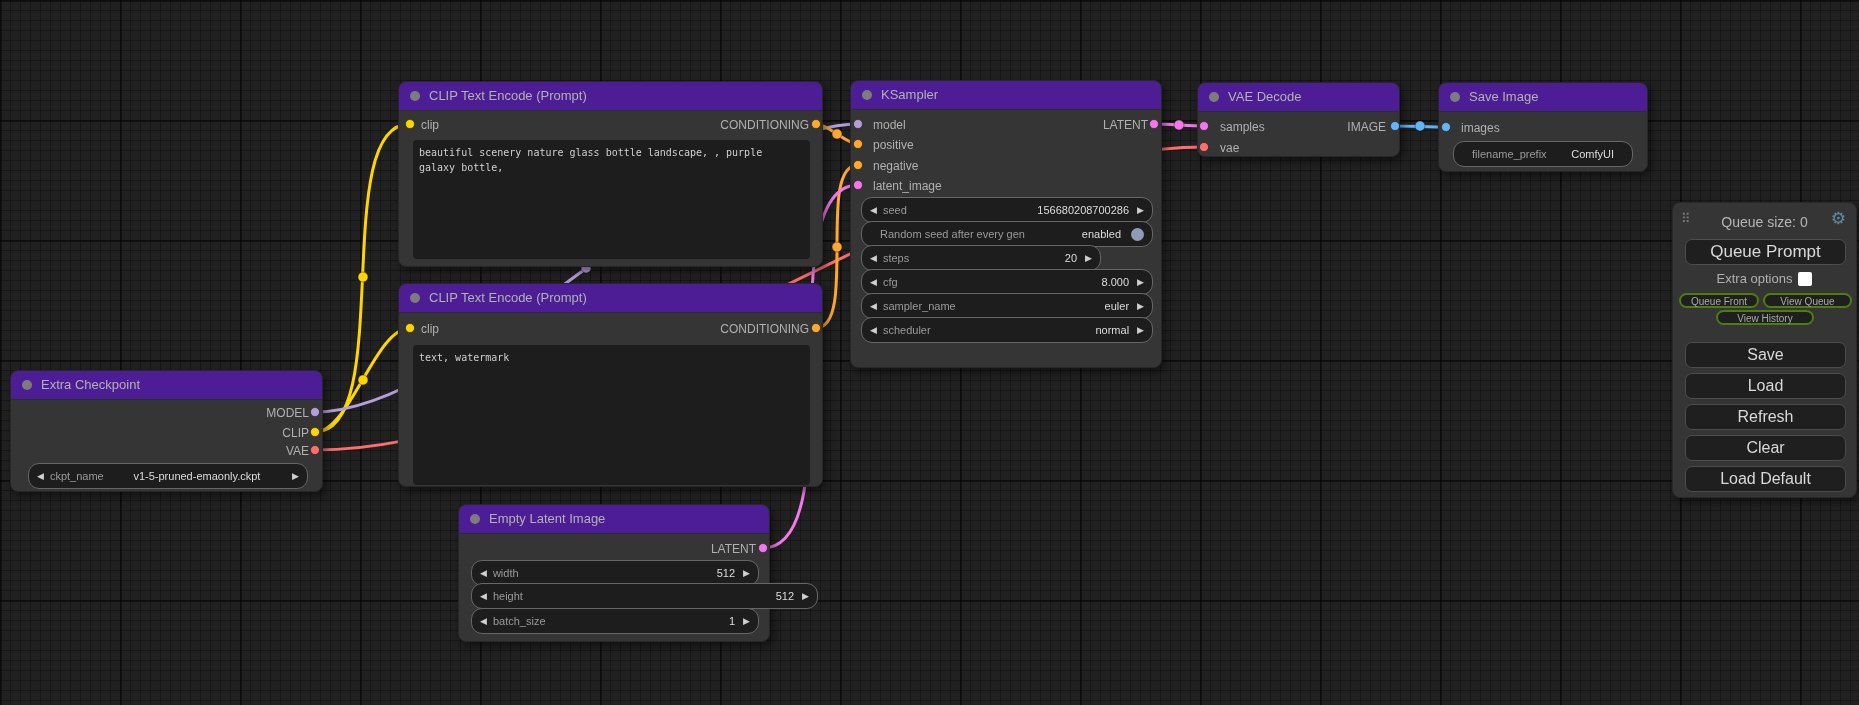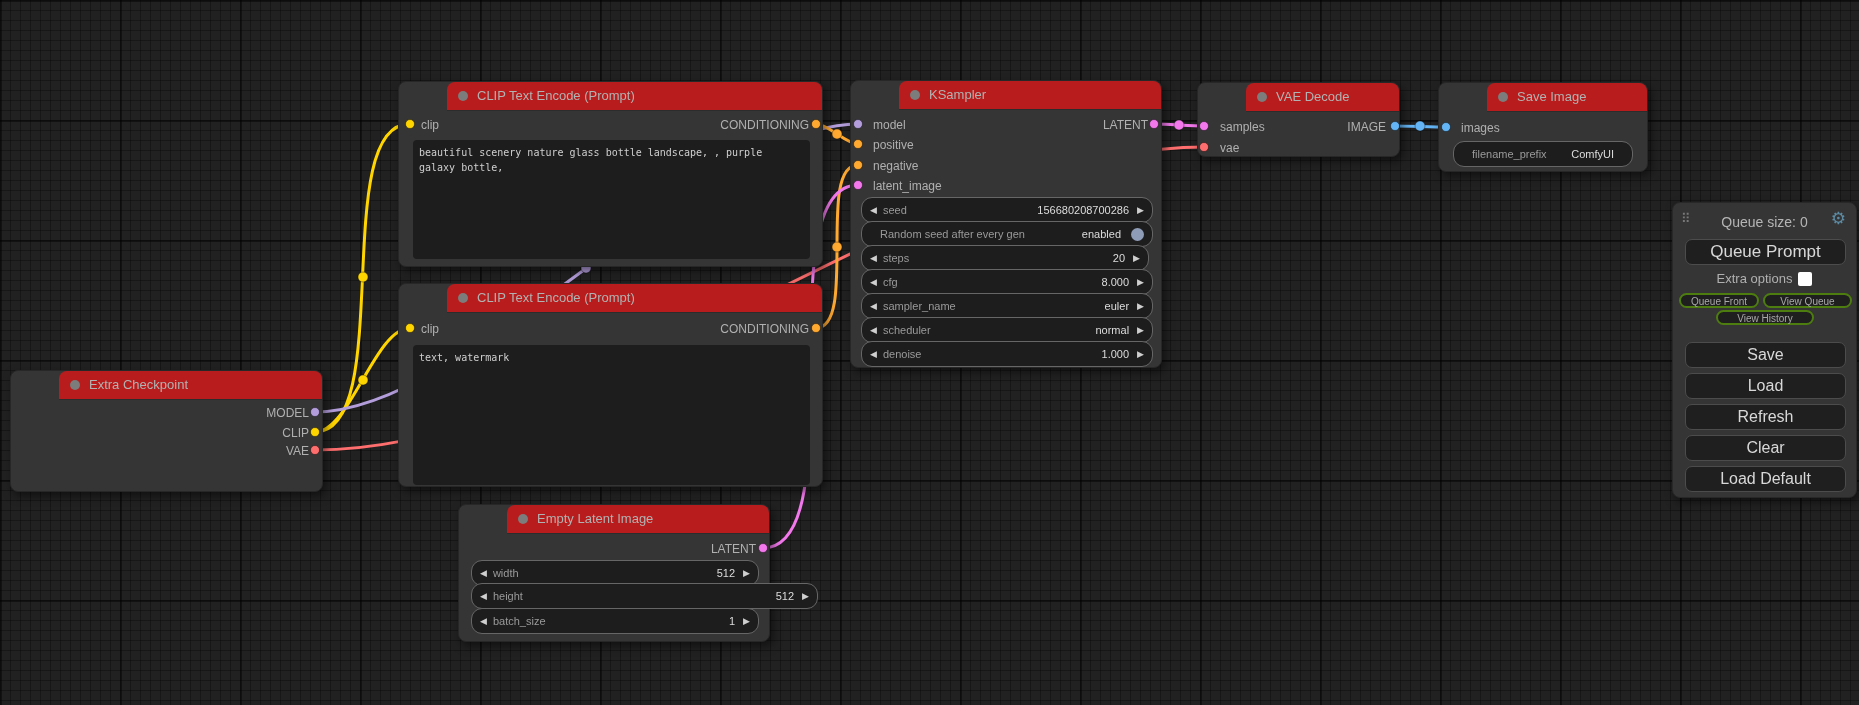--- a/index.html
+++ b/index.html
@@ -9,22 +9,22 @@
        background-image:
          linear-gradient(rgba(0,0,0,.30) 1px,transparent 1px),
          linear-gradient(90deg,rgba(0,0,0,.30) 1px,transparent 1px),
          linear-gradient(rgba(0,0,0,.45) 2px,transparent 2px),
          linear-gradient(90deg,rgba(0,0,0,.45) 2px,transparent 2px);
        background-size:10px 10px,10px 10px,120px 120px,120px 120px;}
   svg.layer{position:absolute;left:0;top:0;pointer-events:none;}
   #wires{z-index:1;}
   .node{position:absolute;z-index:2;background:#353535;border:1px solid #272727;
         border-radius:8px;box-shadow:3px 4px 10px rgba(0,0,0,.5);box-sizing:border-box;}
-  .ntitle{position:absolute;left:0;top:0;right:0;height:28px;background:#b91c1c;
-          border-radius:8px 8px 0 0;border-bottom:1px solid #2c2c2c;margin-left:48px;}
+  .ntitle{position:absolute;left:0;top:0;right:0;height:28px;background:#4c1d95;
+          border-radius:8px 8px 0 0;border-bottom:1px solid #2c2c2c;}
   .ndot{position:absolute;left:11px;top:9px;width:10px;height:10px;border-radius:50%;background:#7c7c7c;}
   .ttext{position:absolute;left:30px;top:6px;font-size:13px;color:#b2b2b2;white-space:nowrap;}
   .in,.out{position:absolute;font-size:12px;color:#b0b0b0;white-space:nowrap;height:16px;line-height:16px;}
   .in{left:22px;}
   .out{right:13px;text-align:right;}
   .pill{position:absolute;height:20px;background:#1d1d1d;border:1px solid #666;
         border-radius:11px;display:flex;align-items:center;box-sizing:border-box;
         font-size:11px;padding:12px 8px;gap:6px;}
   .pill .lbl{color:#9a9a9a;white-space:nowrap;}
   .pill .val{color:#dcdcdc;margin-left:auto;white-space:nowrap;}
@@ -96,20 +96,26 @@
 </svg>
 
 <div class="node" id="n-load">
   <div class="ntitle">
     <span class="ndot"></span>
     <span class="ttext">Extra Checkpoint</span>
   </div>
   <span class="out" style="top:34px">MODEL</span>
   <span class="out" style="top:54px">CLIP</span>
   <span class="out" style="top:72px">VAE</span>
+  <div class="pill" style="left:17px;top:92px;width:280px;">
+    <span class="arrL"></span>
+    <span class="lbl">ckpt_name</span>
+    <span class="val center">v1-5-pruned-emaonly.ckpt</span>
+    <span class="arrR"></span>
+  </div>
 </div>
 
 <div class="node" id="n-clip1">
   <div class="ntitle">
     <span class="ndot"></span>
     <span class="ttext">CLIP Text Encode (Prompt)</span>
   </div>
   <span class="in" style="top:35px">clip</span>
   <span class="out" style="top:35px">CONDITIONING</span>
   <div class="ta" style="left:14px;top:58px;width:397px;height:119px;">beautiful scenery nature glass bottle landscape, , purple galaxy bottle,</div>
@@ -165,21 +171,21 @@
     <span class="arrL"></span>
     <span class="lbl">seed</span>
     <span class="val">156680208700286</span>
     <span class="arrR"></span>
   </div>
   <div class="pill noarrow" style="left:10px;top:140px;width:292px;">
     <span class="lbl">Random seed after every gen</span>
     <span class="val">enabled</span>
     <span class="toggle" style="background: rgb(142, 156, 184);"></span>
   </div>
-  <div class="pill" style="left:10px;top:164px;width:288px;">
+  <div class="pill" style="left:10px;top:164px;width:240px;">
     <span class="arrL"></span>
     <span class="lbl">steps</span>
     <span class="val">20</span>
     <span class="arrR"></span>
   </div>
   <div class="pill" style="left:10px;top:188px;width:292px;">
     <span class="arrL"></span>
     <span class="lbl">cfg</span>
     <span class="val">8.000</span>
     <span class="arrR"></span>
@@ -187,26 +193,20 @@
   <div class="pill" style="left:10px;top:212px;width:292px;">
     <span class="arrL"></span>
     <span class="lbl">sampler_name</span>
     <span class="val">euler</span>
     <span class="arrR"></span>
   </div>
   <div class="pill" style="left:10px;top:236px;width:292px;">
     <span class="arrL"></span>
     <span class="lbl">scheduler</span>
     <span class="val">normal</span>
-    <span class="arrR"></span>
-  </div>
-  <div class="pill" style="left:10px;top:260px;width:292px;">
-    <span class="arrL"></span>
-    <span class="lbl">denoise</span>
-    <span class="val">1.000</span>
     <span class="arrR"></span>
   </div>
 </div>
 
 <div class="node" id="n-vae">
   <div class="ntitle">
     <span class="ndot"></span>
     <span class="ttext">VAE Decode</span>
   </div>
   <span class="in" style="top:36px">samples</span>

